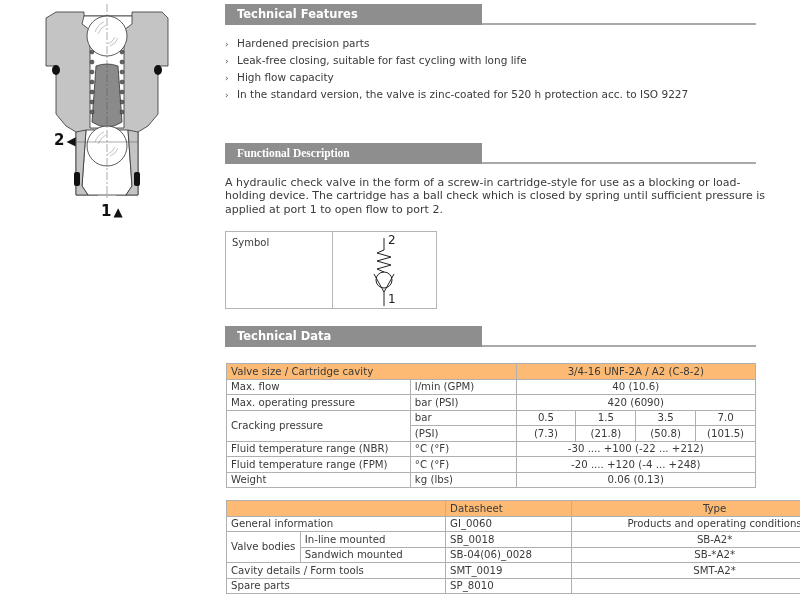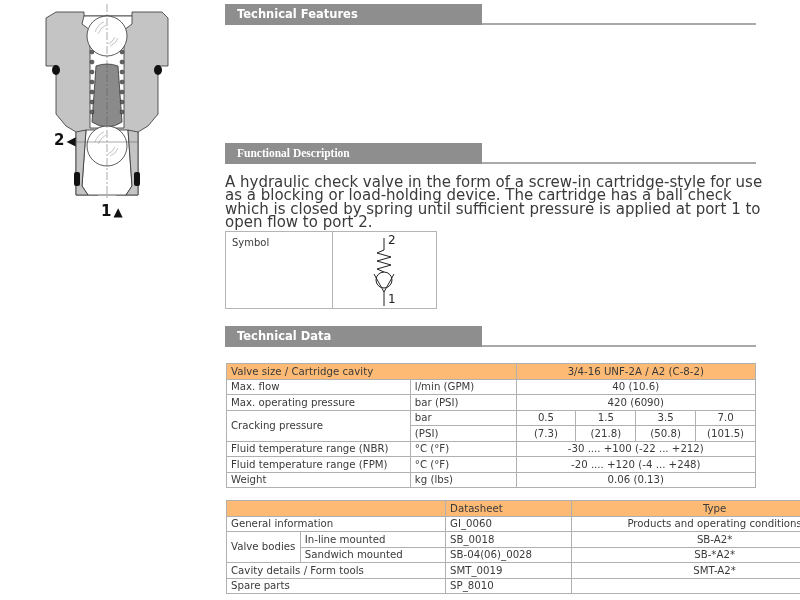--- a/index.html
+++ b/index.html
@@ -8,21 +8,21 @@
   .drawing { position:absolute; left:40px; top:0; width:130px; height:200px; }
   .section-head { position:absolute; left:225px; width:531px; height:21px;
                   border-bottom:2px solid #a9a9a9; box-sizing:border-box; }
   .section-head .bar { position:absolute; left:0; top:0; width:257px; height:21px;
                   background:#8e8e8e; color:#ffffff; font-weight:bold; font-size:11.5px;
                   line-height:20px; padding-left:12px; box-sizing:border-box; }
   .features { position:absolute; left:225px; top:35px; margin:0; padding:0; list-style:none;
               font-size:10.5px; line-height:16px; }
   .features li { white-space:nowrap; }
   .features .chev { display:inline-block; width:12px; color:#555; font-size:9px; }
-  .desc { position:absolute; left:225px; top:176px; width:540px; font-size:15px; line-height:13.3px; margin:0; }
+  .desc { position:absolute; left:225px; top:176px; width:540px; font-size:11px; line-height:13.3px; margin:0; }
   .symbol-box { position:absolute; left:225px; top:231px; width:212px; height:78px;
                 border:1px solid #b5b5b5; box-sizing:border-box; }
   .symbol-box .lbl { position:absolute; left:6px; top:5px; font-size:10px;text-align:right; }
   .symbol-box .divider { position:absolute; left:106px; top:0; width:1px; height:100%; background:#b5b5b5; }
   .symbol-box svg { position:absolute; left:140px; top:4px; }
   table { position:absolute; border-collapse:collapse; font-size:10.2px; color:#3a3a3a; }
   td { border:1px solid #b0b0b0; padding:0 4px; height:14.5px; line-height:13px; white-space:nowrap; }
   td.c { text-align:center; }
   tr.hdr td { background:#fdba74; }
   #t1 { left:226px; top:363px; width:530px; }
@@ -91,20 +91,24 @@
   <span>2</span><span style="font-size:12px;margin-left:2px;">◀</span>
 </div>
 <div style="position:absolute;left:101px;top:202px;font-weight:bold;font-size:15px;color:#111;">
   <span>1</span><span style="font-size:12px;margin-left:2px;">▲</span>
 </div>
 
 <div class="section-head" style="top:4px;">
   <div class="bar">Technical Features</div>
 </div>
 <ul class="features">
+  <li><span class="chev">›</span><span>Hardened precision parts</span></li>
+  <li><span class="chev">›</span><span>Leak-free closing, suitable for fast cycling with long life</span></li>
+  <li><span class="chev">›</span><span>High flow capacity</span></li>
+  <li><span class="chev">›</span><span>In the standard version, the valve is zinc-coated for 520 h protection acc. to ISO 9227</span></li>
 </ul>
 
 <div class="section-head" style="top:143px;font-family:Liberation Serif, serif;">
   <div class="bar">Functional Description</div>
 </div>
 <p class="desc">A hydraulic check valve in the form of a screw-in cartridge-style for use as a blocking or load-holding device. The cartridge has a ball check which is closed by spring until sufficient pressure is applied at port 1 to open flow to port 2.</p>
 
 <div class="symbol-box">
   <span class="lbl">Symbol</span>
   <div class="divider"></div>

